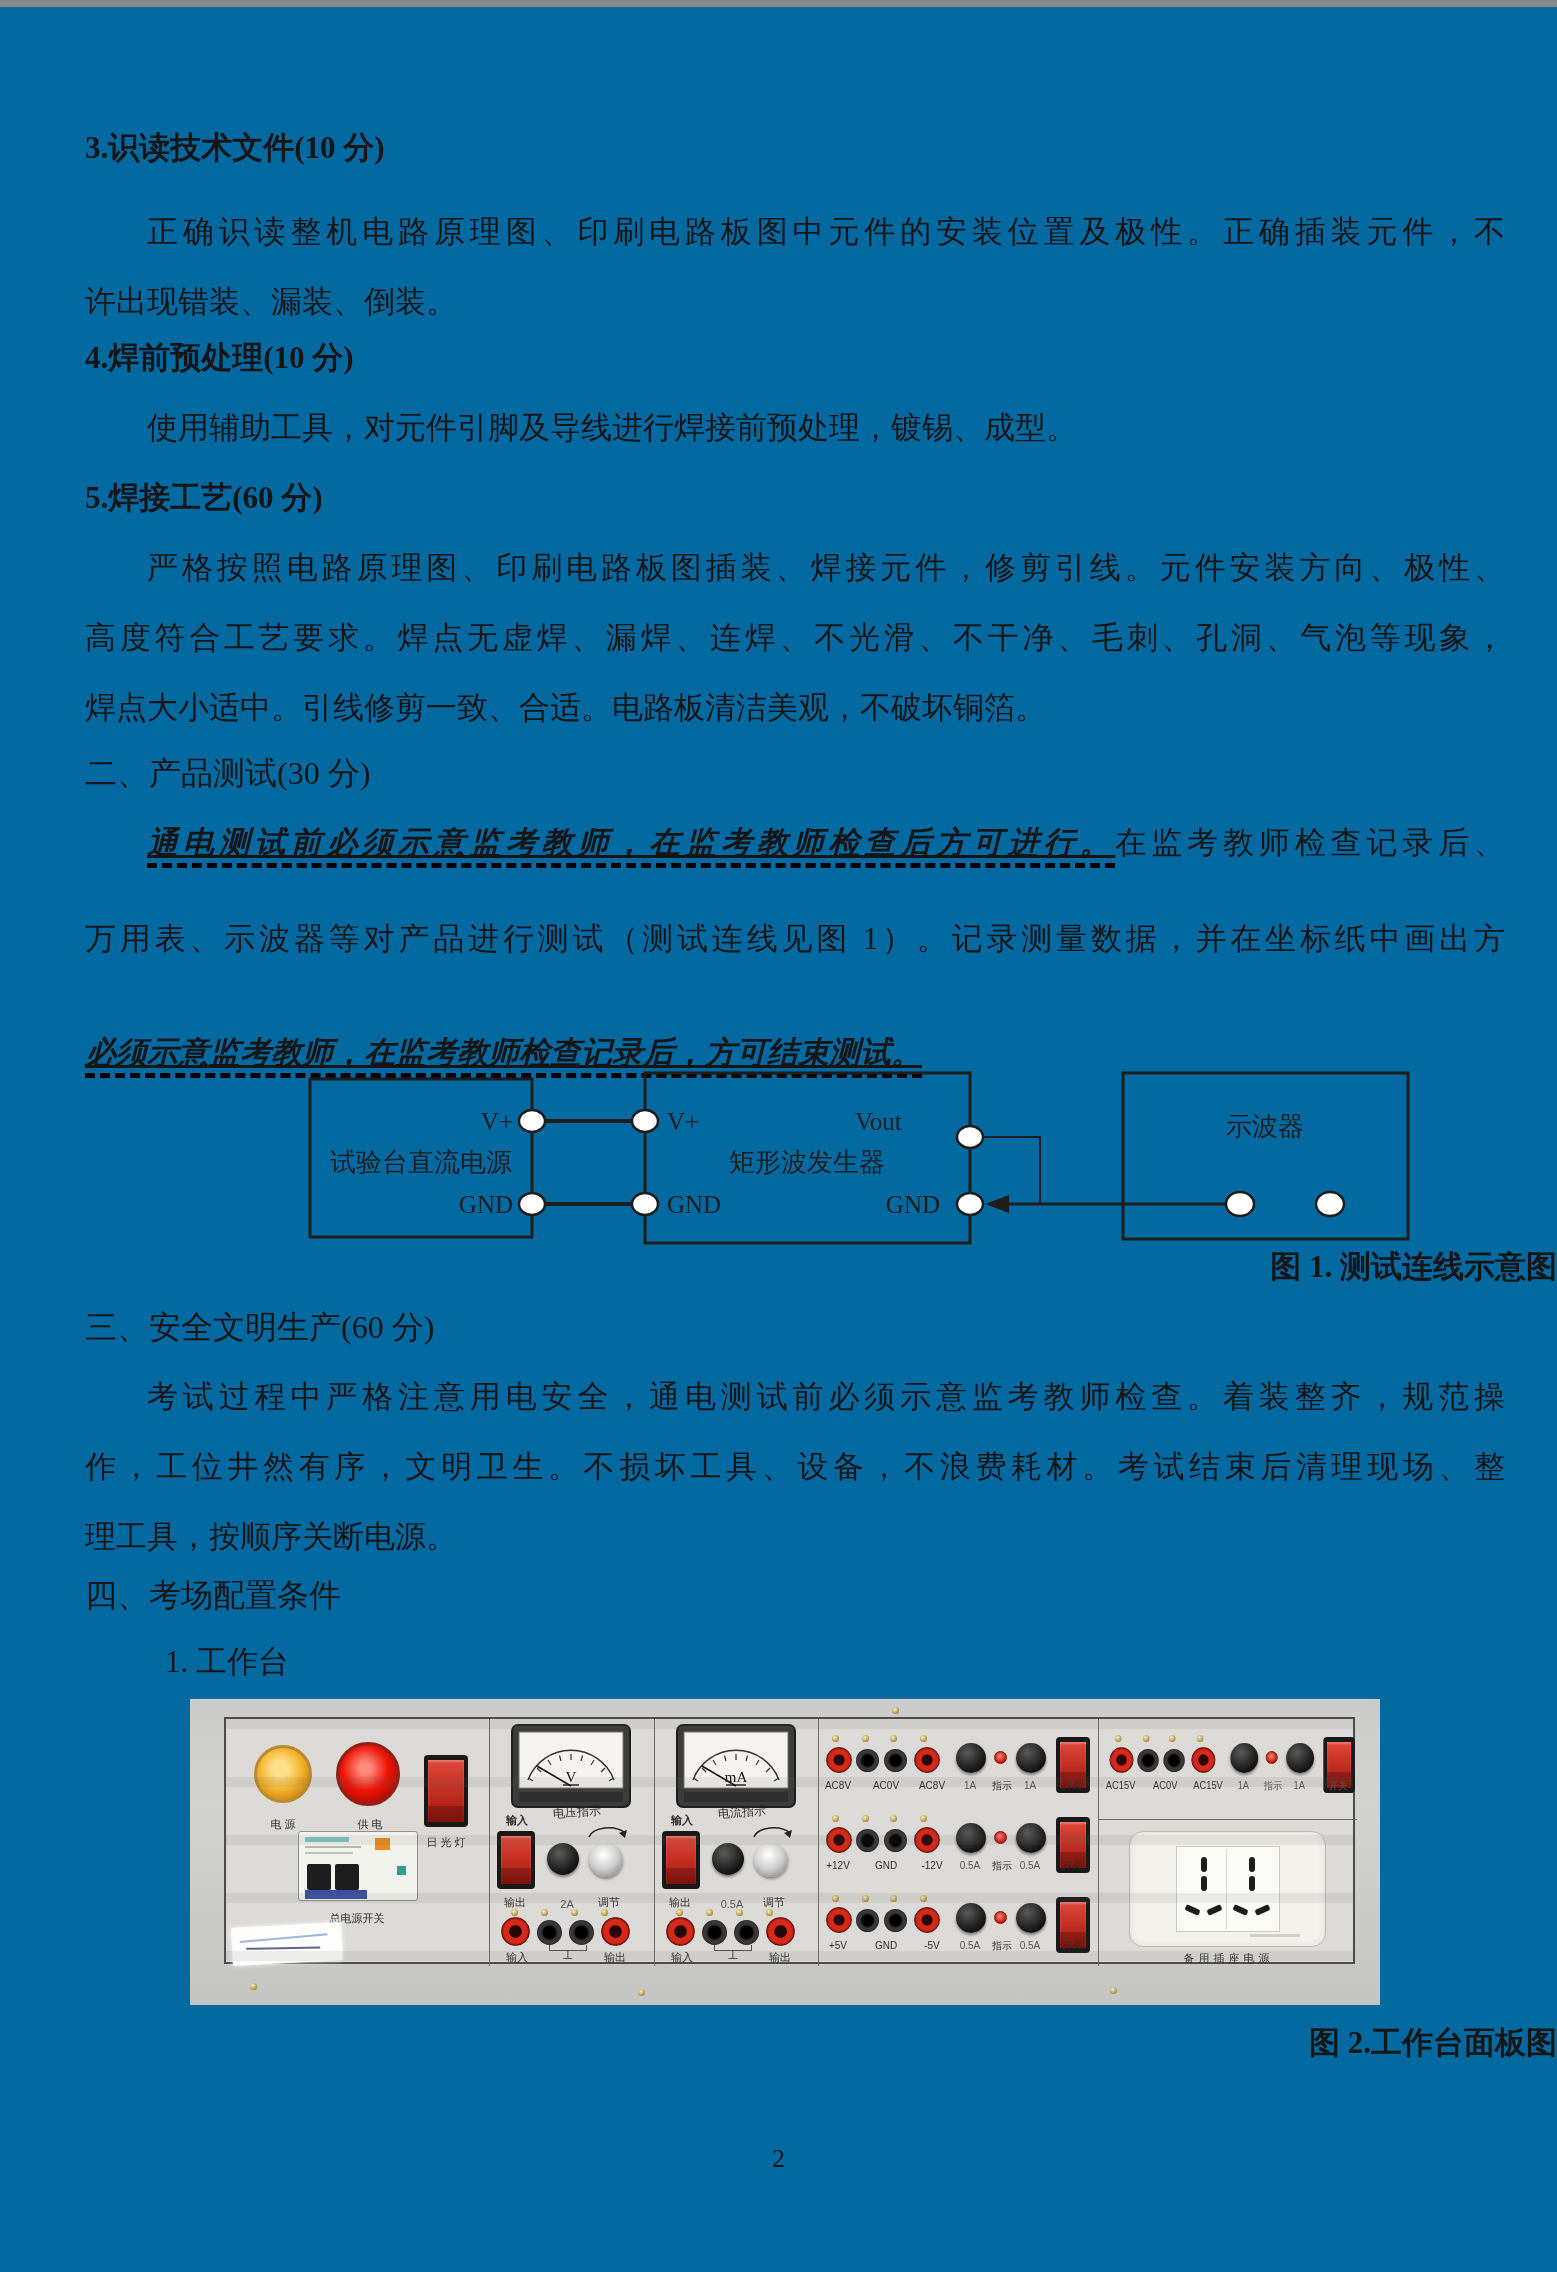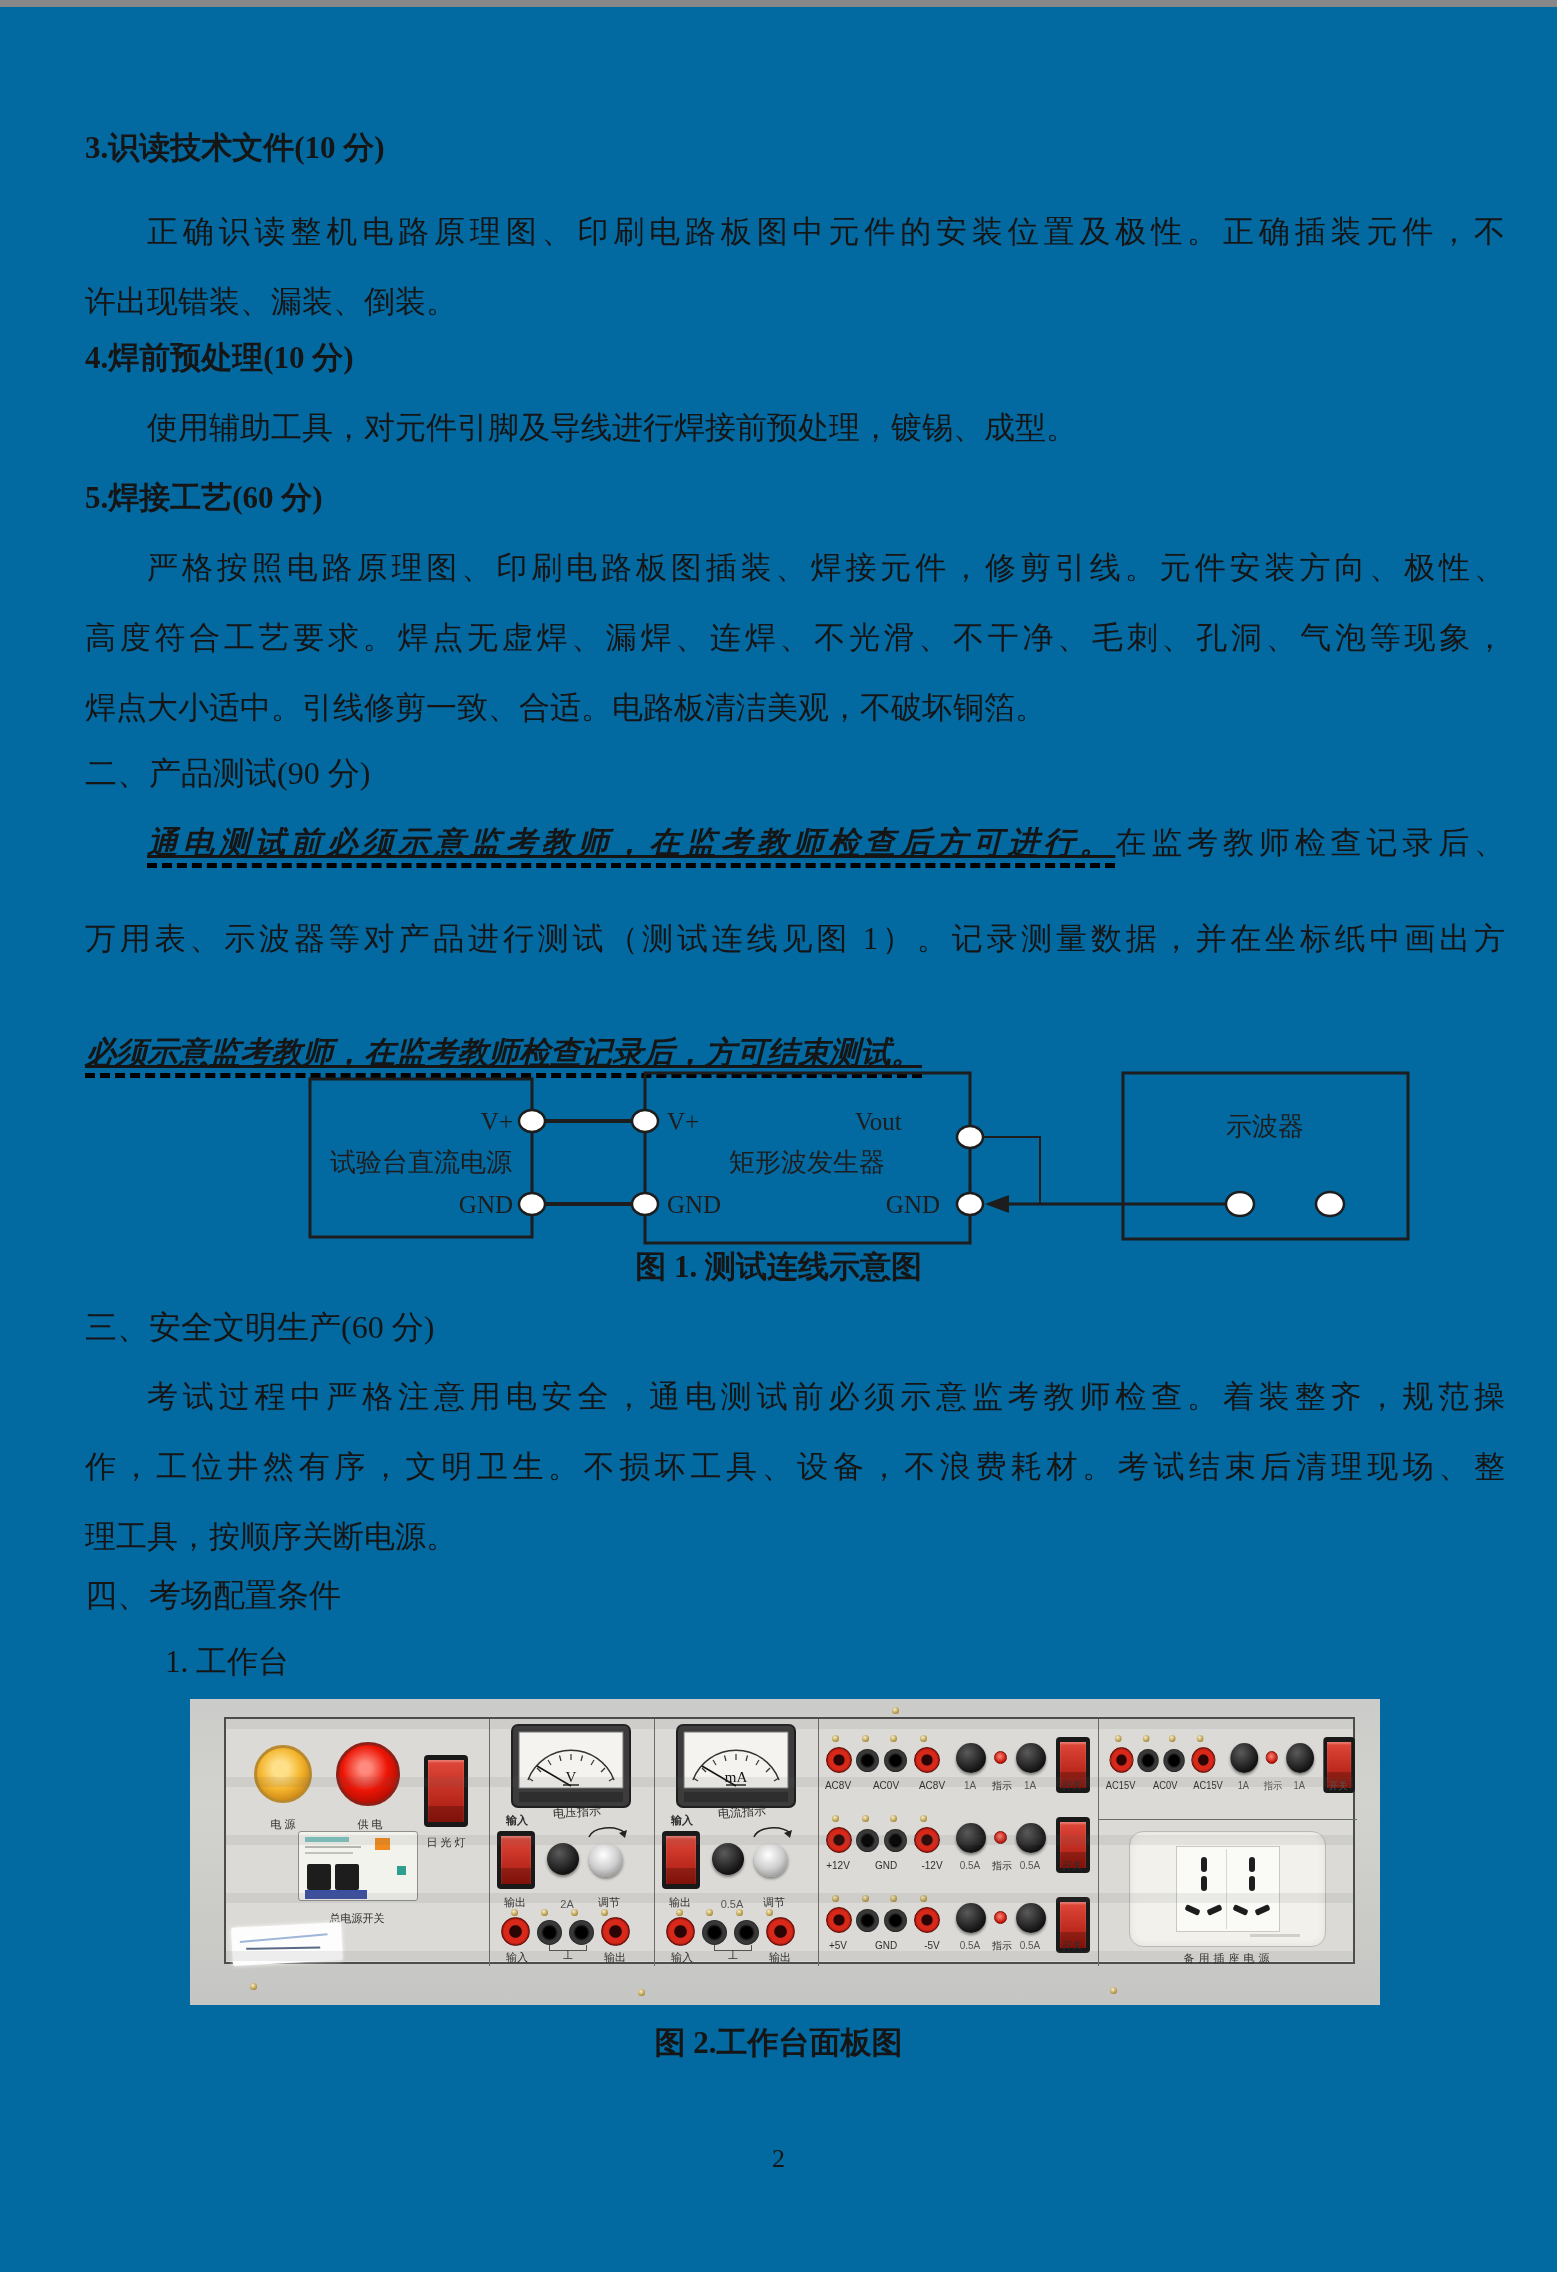--- a/index.html
+++ b/index.html
@@ -11,21 +11,21 @@
   }
   
   .ln { position:absolute; left:85px; width:1420px; height:66px;
         line-height:66px; font-size:31px; white-space:nowrap; }
   .jl { text-align:justify; text-align-last:justify; }
   .ind { padding-left:62px; }
   .hd { font-weight:bold; }
   .hcn { font-size:32px; }
   .useg { font-weight:bold; font-style:italic; text-decoration:underline;
           border-bottom:5px dashed #000; padding-bottom:3px; }
-  .cap { position:absolute; left:0; width:1557px; text-align:center;
+  .cap { position:absolute; left:0; width:1557px; text-align:right;
          font-weight:bold; font-size:31px; height:56px; line-height:56px; }
   .pgnum { position:absolute; left:0; width:1557px; text-align:center;
            font-size:26px; height:40px; line-height:40px; }
   
   .fig1 { position:absolute; left:295px; top:1062px; }
   
   .ph { position:absolute; left:190px; top:1692px; width:1190px; height:306px;
         background:linear-gradient(180deg,#cbcbc9,#d2d2ce 35%,#c5c5c3);
         font-family:"Liberation Sans","DejaVu Sans",sans-serif; }
   .ph .a { position:absolute; }
@@ -79,21 +79,21 @@
   <div class="ln" style="top:262px">许出现错装、漏装、倒装。</div>
 
   <div class="ln hd" style="top:318px">4.焊前预处理(10 分)</div>
   <div class="ln ind" style="top:388px">使用辅助工具，对元件引脚及导线进行焊接前预处理，镀锡、成型。</div>
 
   <div class="ln hd" style="top:458px">5.焊接工艺(60 分)</div>
   <div class="ln ind jl" style="top:528px">严格按照电路原理图、印刷电路板图插装、焊接元件，修剪引线。元件安装方向、极性、</div>
   <div class="ln jl" style="top:598px">高度符合工艺要求。焊点无虚焊、漏焊、连焊、不光滑、不干净、毛刺、孔洞、气泡等现象，</div>
   <div class="ln" style="top:668px">焊点大小适中。引线修剪一致、合适。电路板清洁美观，不破坏铜箔。</div>
 
-  <div class="ln hcn" style="top:733px">二、产品测试(90 分)</div>
+  <div class="ln hcn" style="top:733px">二、产品测试(30 分)</div>
   <div class="ln ind jl" style="top:803px"><span class="useg">通电测试前必须示意监考教师，在监考教师检查后方可进行。</span><span>在监考教师检查记录后、</span></div>
   <div class="ln jl" style="top:899px">万用表、示波器等对产品进行测试（测试连线见图 1）。记录测量数据，并在坐标纸中画出方</div>
   <div class="ln" style="top:1013px"><span class="useg">必须示意监考教师，在监考教师检查记录后，方可结束测试。</span></div>
 
   <svg class="fig1" width="1180" height="180" viewBox="0 0 1180 180">
     <g fill="none" stroke="#1d1d1d">
       <rect x="15" y="10" width="222" height="158" stroke-width="3"></rect>
       <rect x="350" y="4" width="325" height="170" stroke-width="3"></rect>
       <rect x="828" y="4" width="285" height="166" stroke-width="3"></rect>
       <line x1="250" y1="52" x2="337" y2="52" stroke-width="4"></line>

